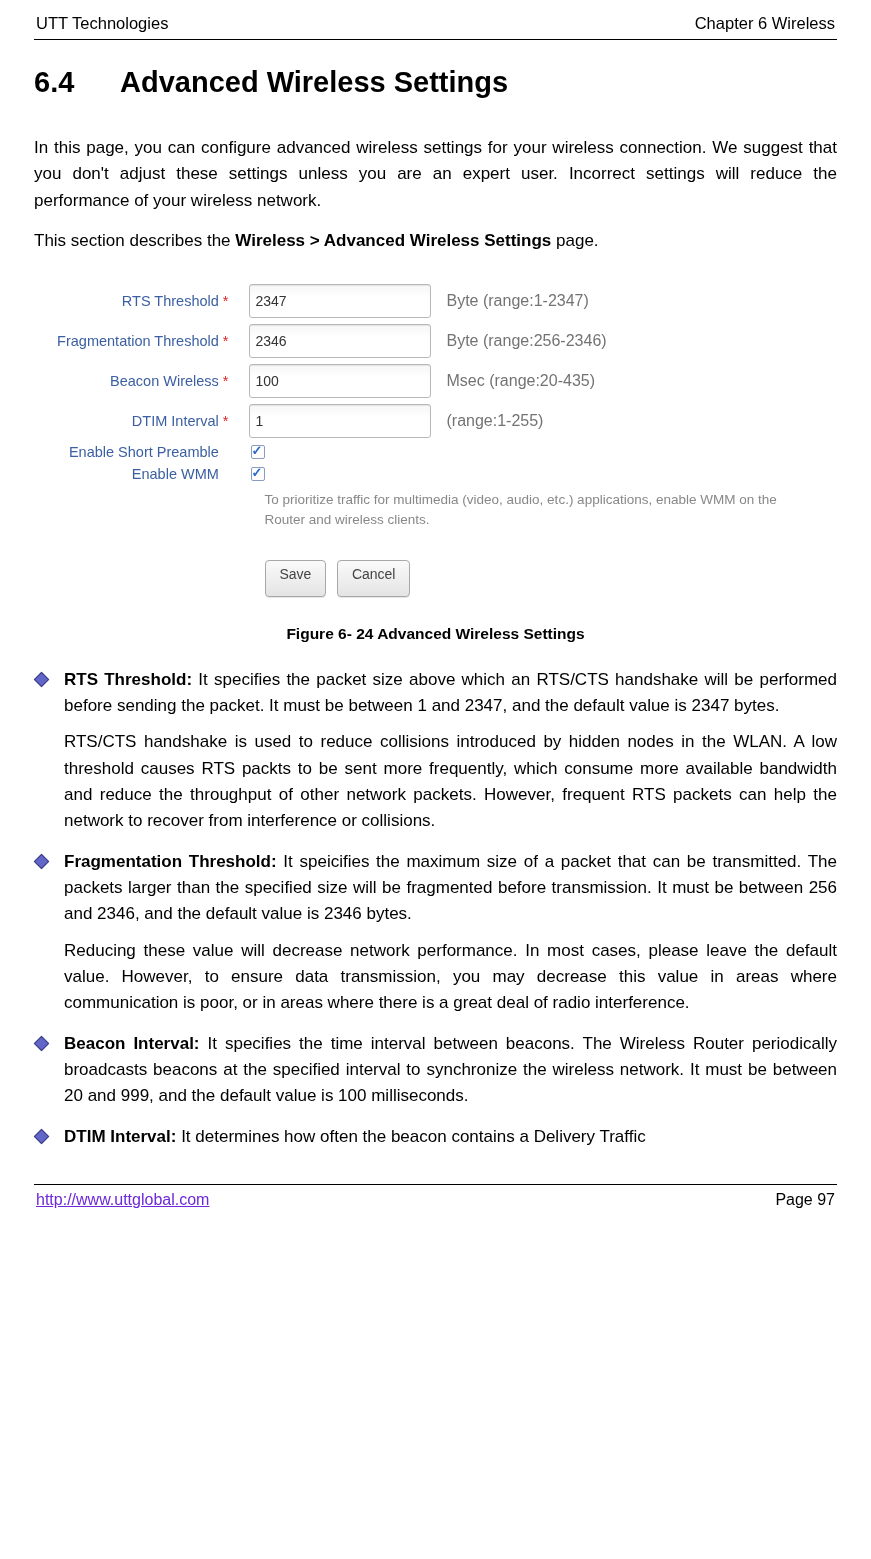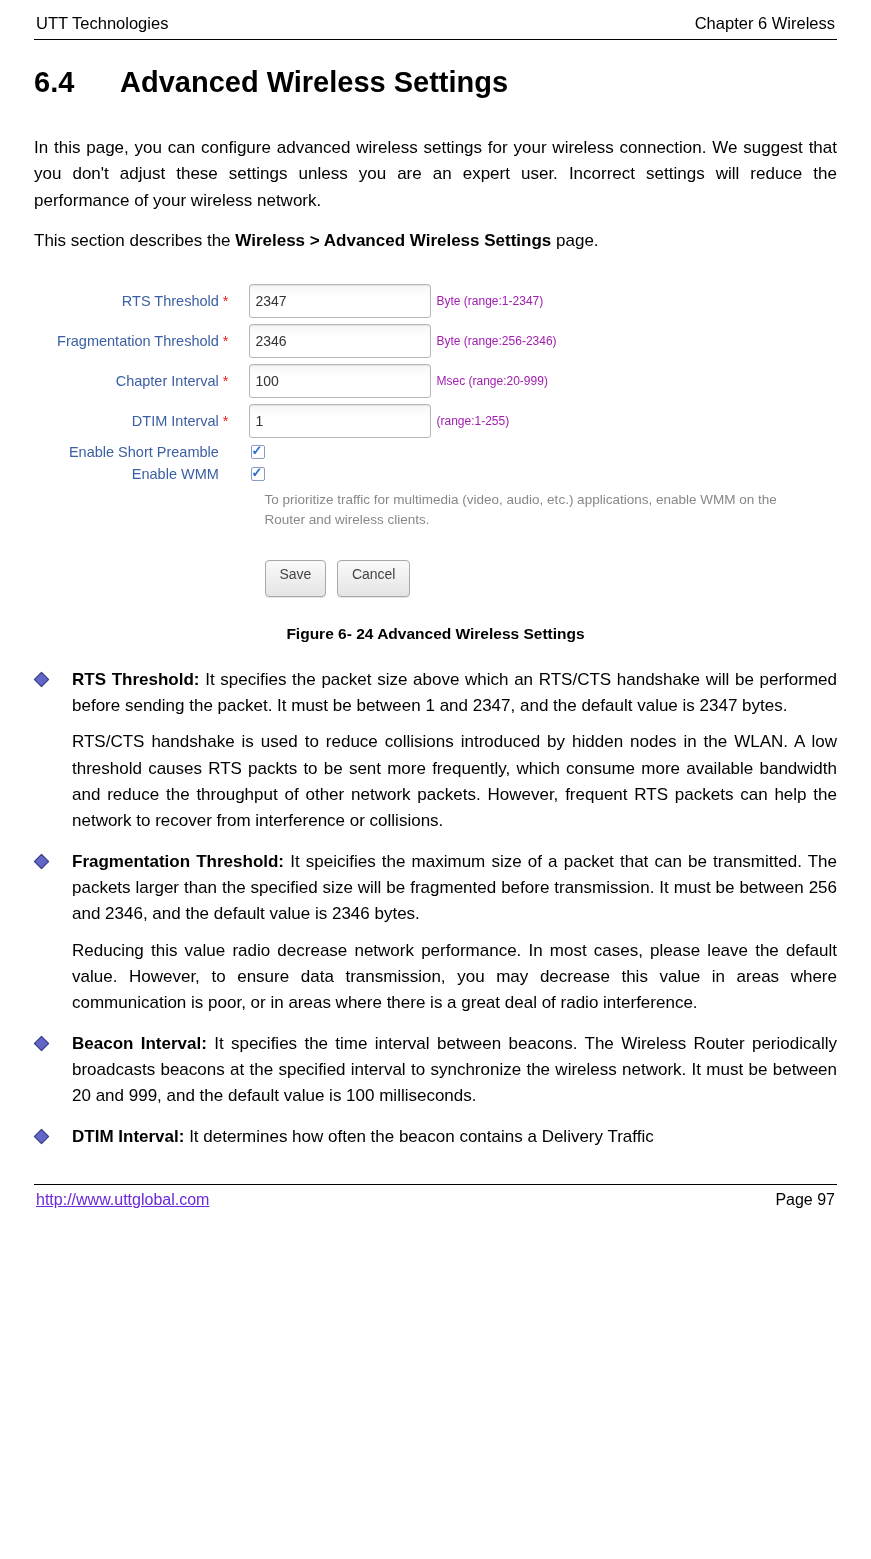--- a/index.html
+++ b/index.html
@@ -72,23 +72,23 @@
     width: 182px;
     border: 1px solid #b8b8b8;
     border-radius: 3px;
     background: linear-gradient(#f6f6f6, #fff 40%);
     padding: 14px 6px;
     font-size: 14px;
     color: #333;
     box-shadow: inset 0 1px 1px rgba(0,0,0,0.08);
   }
   .form-hint {
-    font-size: 12px;
-    color: #a21caf;
-    padding-left: 6px;
+    font-size: 16px;
+    color: #737373;
+    padding-left: 16px;
   }
   .chk {
     width: 14px;
     height: 14px;
     border: 1px solid #8a9cbf;
     background: #fff;
     display: inline-block;
     position: relative;
     margin-left: 2px;
     border-radius: 2px;
@@ -131,21 +131,20 @@
     font-size: 15.5px;
     margin: 24px 0 24px 0;
   }
   .bullet-list {
     margin: 0;
     padding: 0;
   }
   .bullet-item {
     display: flex;
     margin-bottom: 4px;
-    gap: 8px;
   }
   .bullet-marker {
     width: 30px;
     flex-shrink: 0;
     padding-top: 4px;
   }
   .diamond {
     width: 11px;
     height: 11px;
     transform: rotate(45deg);
@@ -205,23 +204,23 @@
         <span class="form-hint">Byte (range:1-2347)</span>
       </div>
 
       <div class="form-row">
         <div class="form-label"><span>Fragmentation Threshold</span><span class="req">*</span></div>
         <input class="form-input" value="2346" style="">
         <span class="form-hint">Byte (range:256-2346)</span>
       </div>
 
       <div class="form-row">
-        <div class="form-label"><span>Chapter Interval</span><span class="req">*</span></div>
+        <div class="form-label"><span>Beacon Wireless</span><span class="req">*</span></div>
         <input class="form-input" value="100" style="">
-        <span class="form-hint">Msec (range:20-999)</span>
+        <span class="form-hint">Msec (range:20-435)</span>
       </div>
 
       <div class="form-row">
         <div class="form-label"><span>DTIM Interval</span><span class="req">*</span></div>
         <input class="form-input" value="1" style="">
         <span class="form-hint">(range:1-255)</span>
       </div>
 
       <div class="form-row">
         <div class="form-label"><span>Enable Short Preamble</span><span class="req" style="visibility:hidden">*</span></div>
@@ -251,21 +250,21 @@
       <div class="bullet-body">
         <p class="para"><span class="bullet-title">RTS Threshold:</span><span> It specifies the packet size above which an RTS/CTS handshake will be performed before sending the packet. It must be between 1 and 2347, and the default value is 2347 bytes.</span></p>
         <p class="para">RTS/CTS handshake is used to reduce collisions introduced by hidden nodes in the WLAN. A low threshold causes RTS packts to be sent more frequently, which consume more available bandwidth and reduce the throughput of other network packets. However, frequent RTS packets can help the network to recover from interference or collisions.</p>
       </div>
     </div>
 
     <div class="bullet-item">
       <div class="bullet-marker"><span class="diamond"></span></div>
       <div class="bullet-body">
         <p class="para"><span class="bullet-title">Fragmentation Threshold:</span><span> It speicifies the maximum size of a packet that can be transmitted. The packets larger than the specified size will be fragmented before transmission. It must be between 256 and 2346, and the default value is 2346 bytes.</span></p>
-        <p class="para">Reducing this value radio decrease network performance. In most cases, please leave the default value. However, to ensure data transmission, you may decrease this value in areas where communication is poor, or in areas where there is a great deal of radio interference.</p>
+        <p class="para">Reducing these value will decrease network performance. In most cases, please leave the default value. However, to ensure data transmission, you may decrease this value in areas where communication is poor, or in areas where there is a great deal of radio interference.</p>
       </div>
     </div>
 
     <div class="bullet-item">
       <div class="bullet-marker"><span class="diamond"></span></div>
       <div class="bullet-body">
         <p class="para"><span class="bullet-title">Beacon Interval:</span><span> It specifies the time interval between beacons. The Wireless Router periodically broadcasts beacons at the specified interval to synchronize the wireless network. It must be between 20 and 999, and the default value is 100 milliseconds.</span></p>
       </div>
     </div>
 

